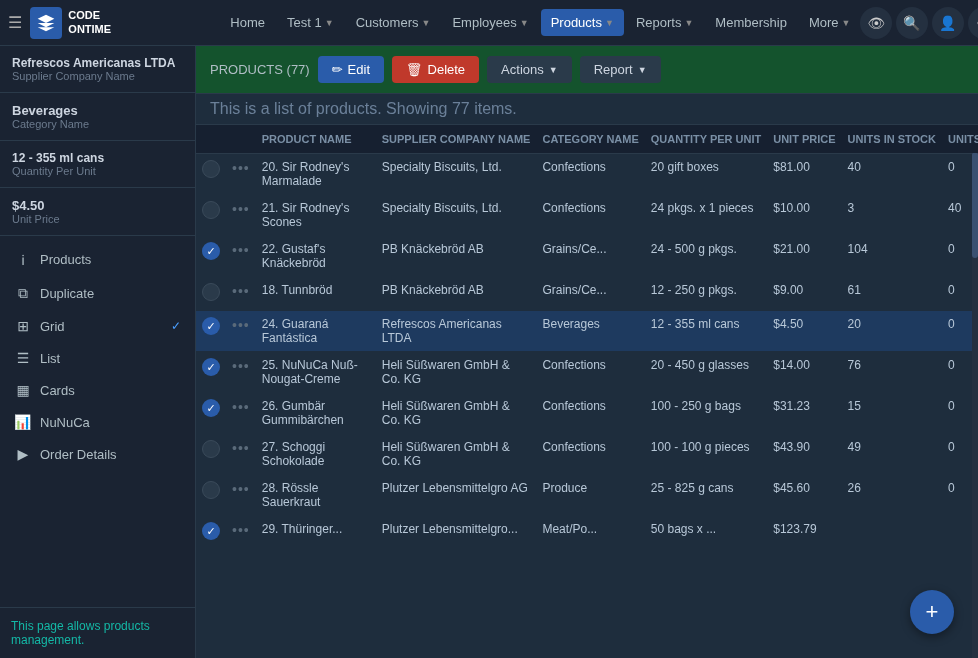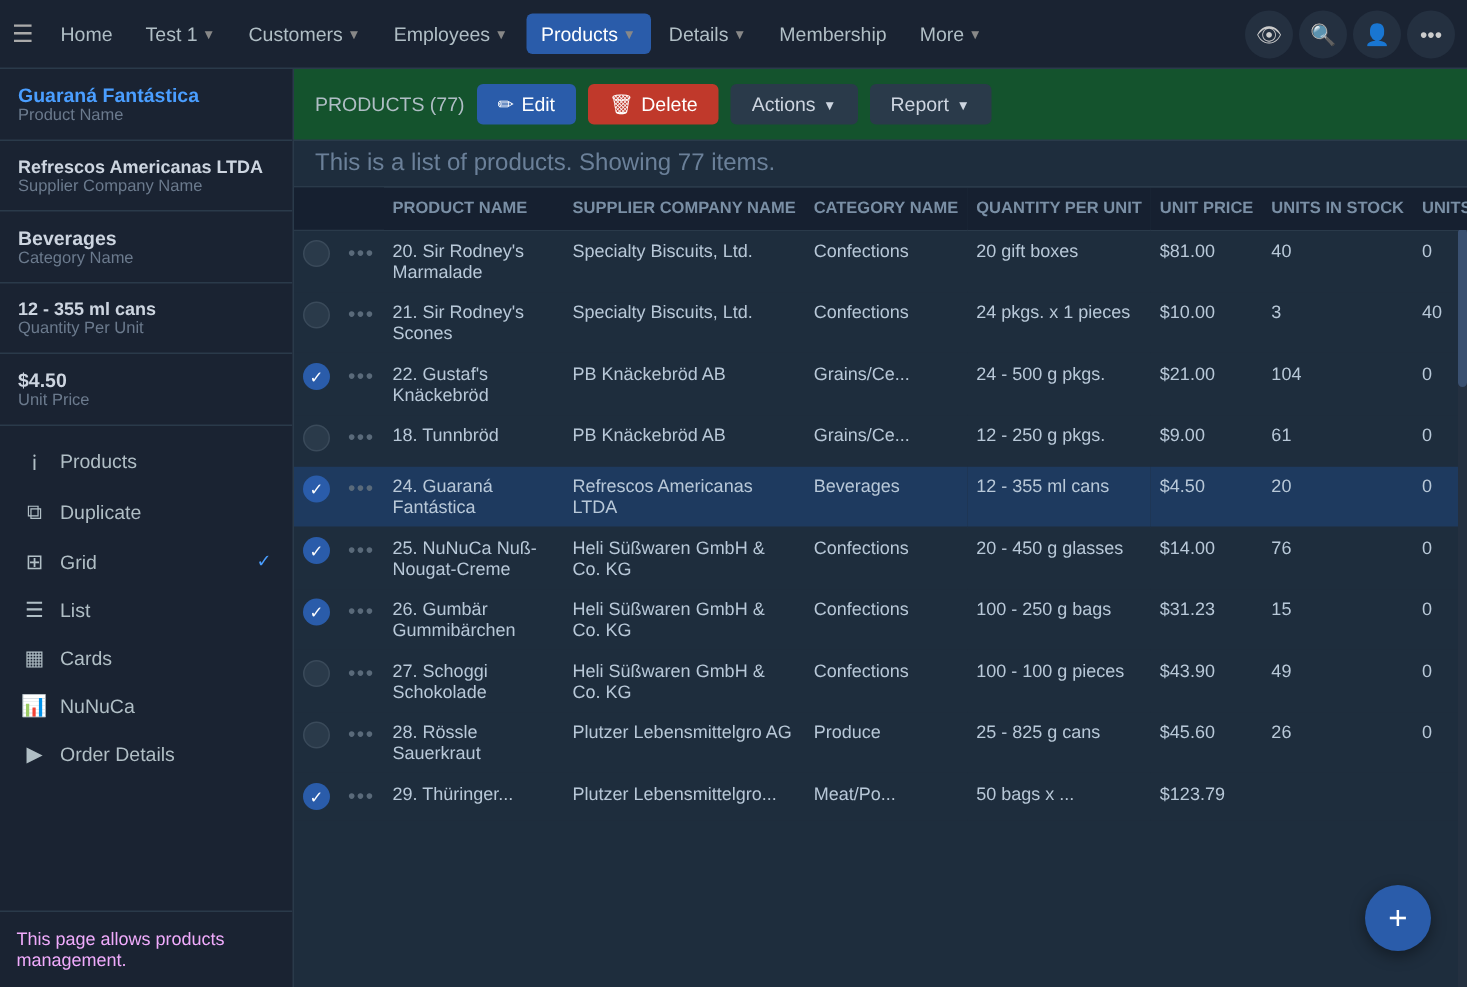--- a/index.html
+++ b/index.html
@@ -23,21 +23,21 @@
 
     
     .sidebar { width: 196px; background: #1a2332; border-right: 1px solid #2a3a4a; display: flex; flex-direction: column; overflow-y: auto; flex-shrink: 0; }
     .sidebar-card { padding: 10px 12px; border-bottom: 1px solid #2a3a4a; }
     .sidebar-card .main-text { color: #4a9eff; font-size: 13px; font-weight: 600; }
     .sidebar-card .sub-text { color: #6b7a8d; font-size: 11px; }
     .sidebar-nav { padding: 6px 0; }
     .sidebar-nav-item { display: flex; align-items: center; gap: 8px; padding: 8px 14px; cursor: pointer; color: #b0bec5; font-size: 13px; border-radius: 0; }
     .sidebar-nav-item .icon { font-size: 14px; width: 18px; text-align: center; }
     .sidebar-nav-item .check { margin-left: auto; color: #4a9eff; font-size: 12px; }
-    .sidebar-footer { padding: 11px; border-top: 1px solid #2a3a4a; color: #f0abfc; font-size: 12px; margin-top: auto; }
+    .sidebar-footer { padding: 11px; border-top: 1px solid #2a3a4a; color: #14b8a6; font-size: 12px; margin-top: auto; }
 
     
     .content { flex: 1; display: flex; flex-direction: column; overflow: hidden; background: #1e2d3d; }
     .content-header { padding: 10px 14px; background: #14532d; border-bottom: 1px solid #2a3a4a; display: flex; align-items: center; gap: 8px; flex-shrink: 0; }
     .products-count { color: #b0bec5; font-size: 13px; font-weight: 500; }
     .btn { display: flex; align-items: center; gap: 5px; padding: 6px 14px; border-radius: 4px; cursor: pointer; font-size: 13px; border: none; font-family: inherit; }
     .btn-edit { background: #2a5caa; color: #fff; }
     .btn-delete { background: #c0392b; color: #fff; }
     .btn-actions { background: #2a3a4a; color: #cdd5e0; }
     .btn-report { background: #2a3a4a; color: #cdd5e0; }
@@ -67,20 +67,28 @@
 
     ::-webkit-scrollbar { width: 6px; }
     ::-webkit-scrollbar-track { background: #1a2332; }
     ::-webkit-scrollbar-thumb { background: #3a5070; border-radius: 3px; }
   </style>
 </head>
 <body>
 
 <div class="topnav">
   <span class="hamburger">☰</span>
+  <div class="logo">
+    <div class="logo-icon">
+      <svg viewBox="0 0 24 24">
+          <path d="M12 2L2 7l10 5 10-5-10-5zM2 17l10 5 10-5M2 12l10 5 10-5"></path>
+        </svg>
+    </div>
+    <span style="font-size:11px;line-height:1.2;">CODE<br>ONTIME</span>
+  </div>
   <div class="nav-items">
     <div class="nav-item">
         <span>Home</span>
       </div>
     <div class="nav-item">
         <span>Test 1</span> 
         <span class="caret">▼</span>
       </div>
     <div class="nav-item">
         <span>Customers</span> 
@@ -88,21 +96,21 @@
       </div>
     <div class="nav-item">
         <span>Employees</span> 
         <span class="caret">▼</span>
       </div>
     <div class="nav-item active">
         <span>Products</span> 
         <span class="caret">▼</span>
       </div>
     <div class="nav-item">
-        <span>Details</span> 
+        <span>Reports</span> 
         <span class="caret">▼</span>
       </div>
     <div class="nav-item">
         <span>Membership</span>
       </div>
     <div class="nav-item">
         <span>More</span> 
         <span class="caret">▼</span>
       </div>
   </div>
@@ -110,24 +118,20 @@
     <div class="nav-icon-btn">👁</div>
     <div class="nav-icon-btn">🔍</div>
     <div class="nav-icon-btn">👤</div>
     <div class="nav-icon-btn">•••</div>
   </div>
 </div>
 
 <div class="main">
 
   <div class="sidebar">
-    <div class="sidebar-card">
-      <div class="main-text">Guaraná Fantástica</div>
-      <div class="sub-text">Product Name</div>
-    </div>
     <div class="sidebar-card">
       <div class="main-text" style="color:#cdd5e0;font-size:12px;">Refrescos Americanas LTDA</div>
       <div class="sub-text">Supplier Company Name</div>
     </div>
     <div class="sidebar-card">
       <div class="main-text" style="color:#cdd5e0;">Beverages</div>
       <div class="sub-text">Category Name</div>
     </div>
     <div class="sidebar-card">
       <div class="main-text" style="color:#cdd5e0;font-size:12px;">12 - 355 ml cans</div>

